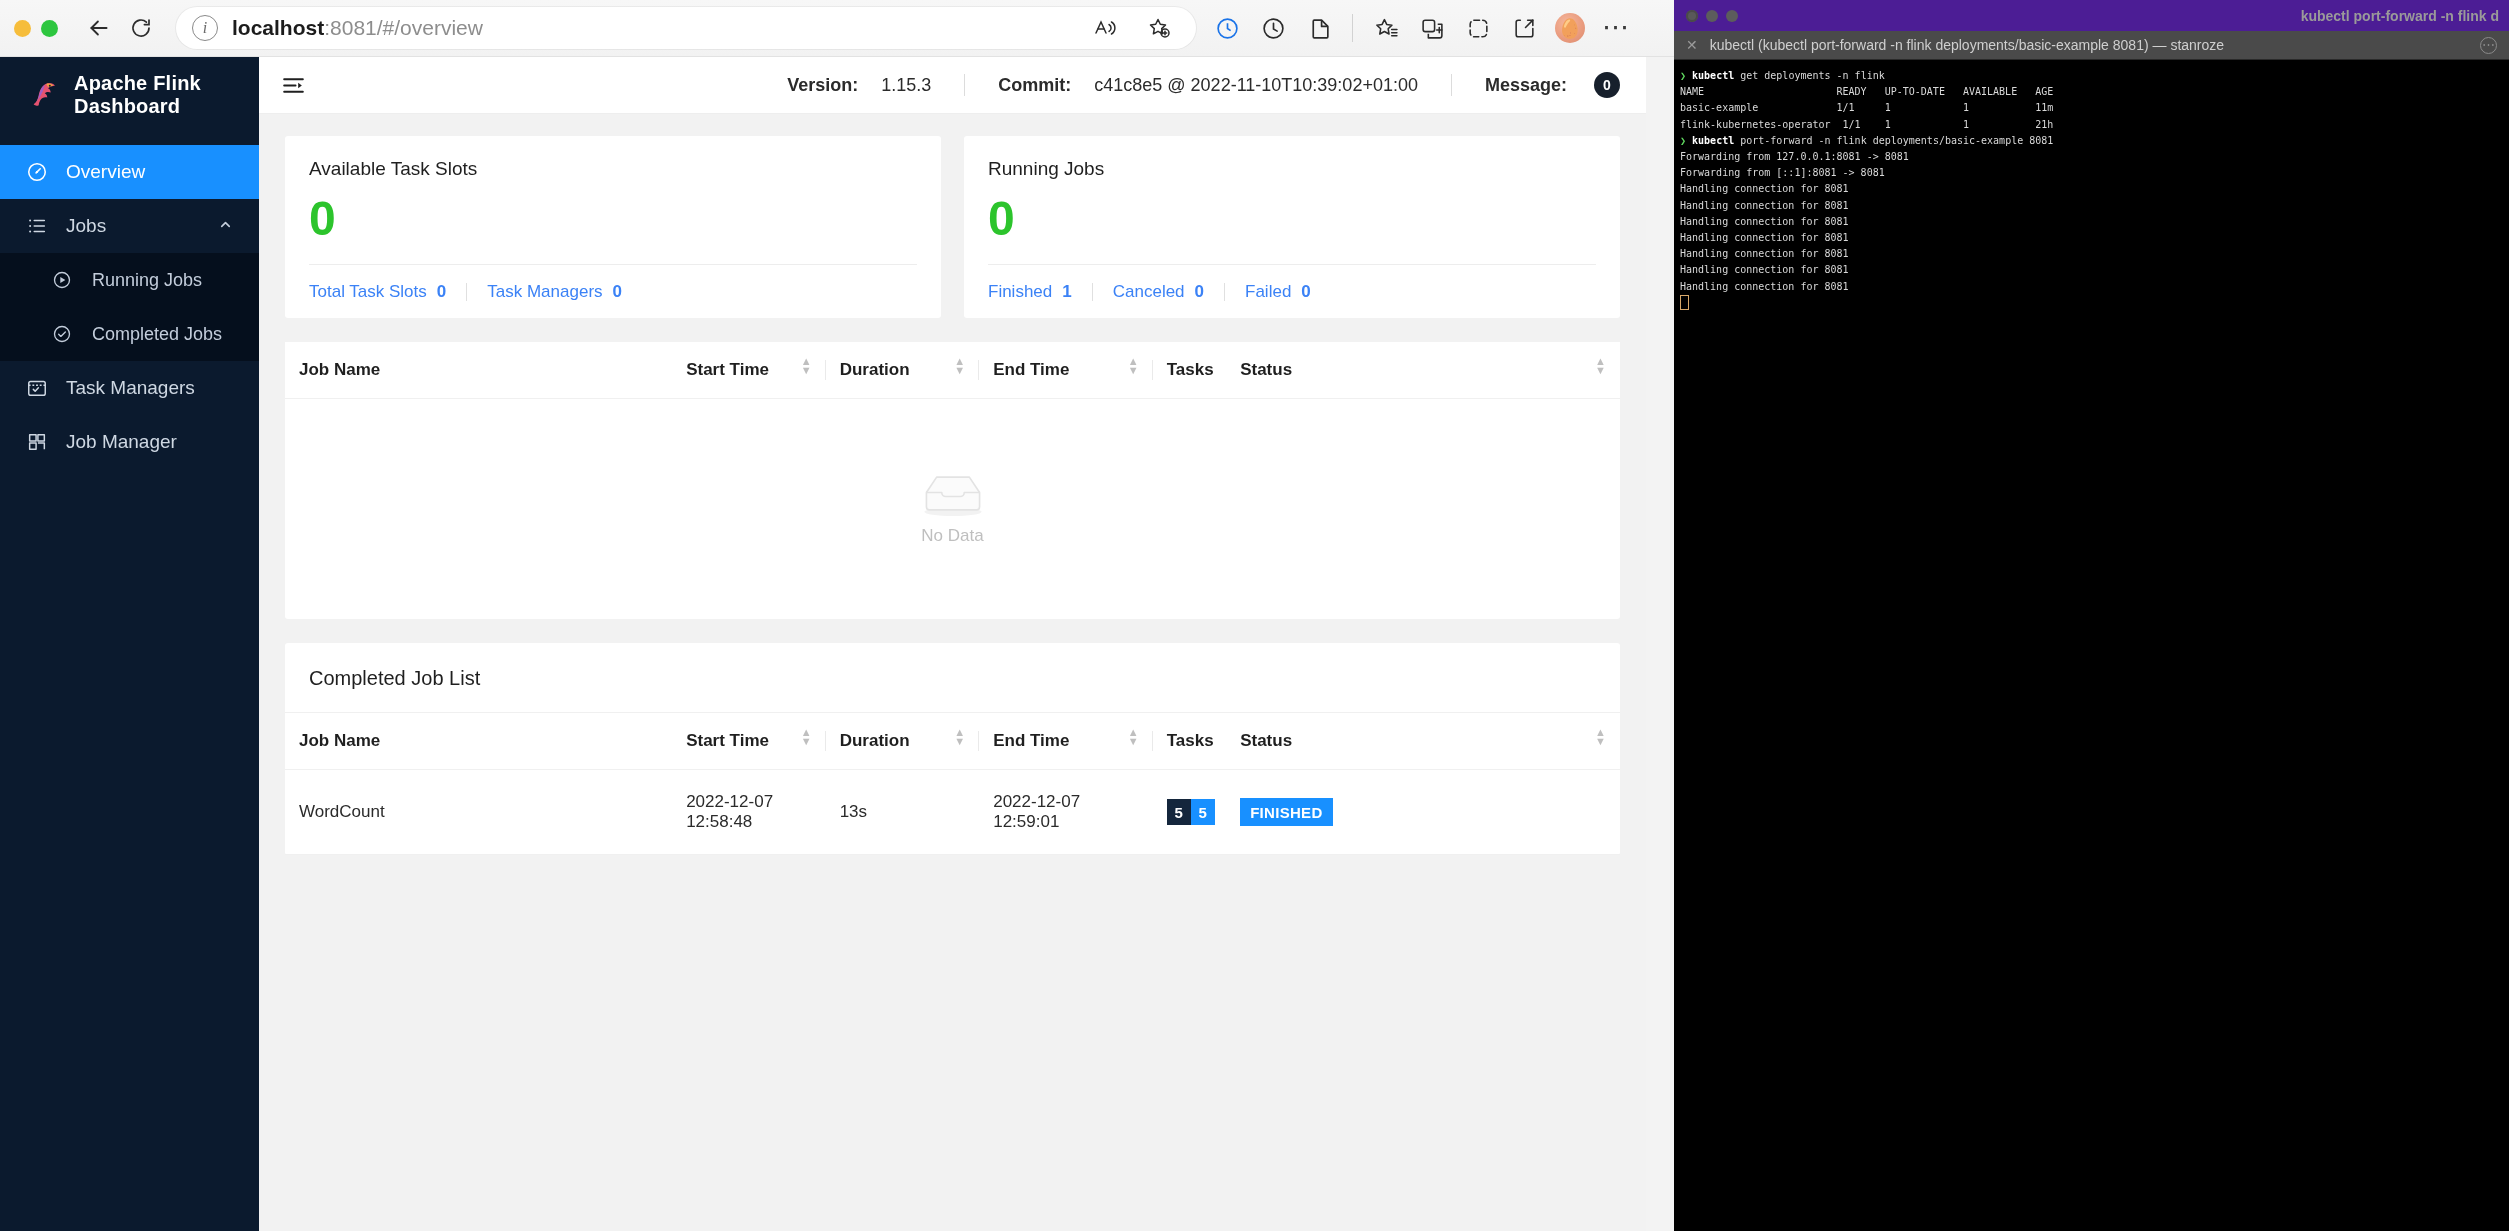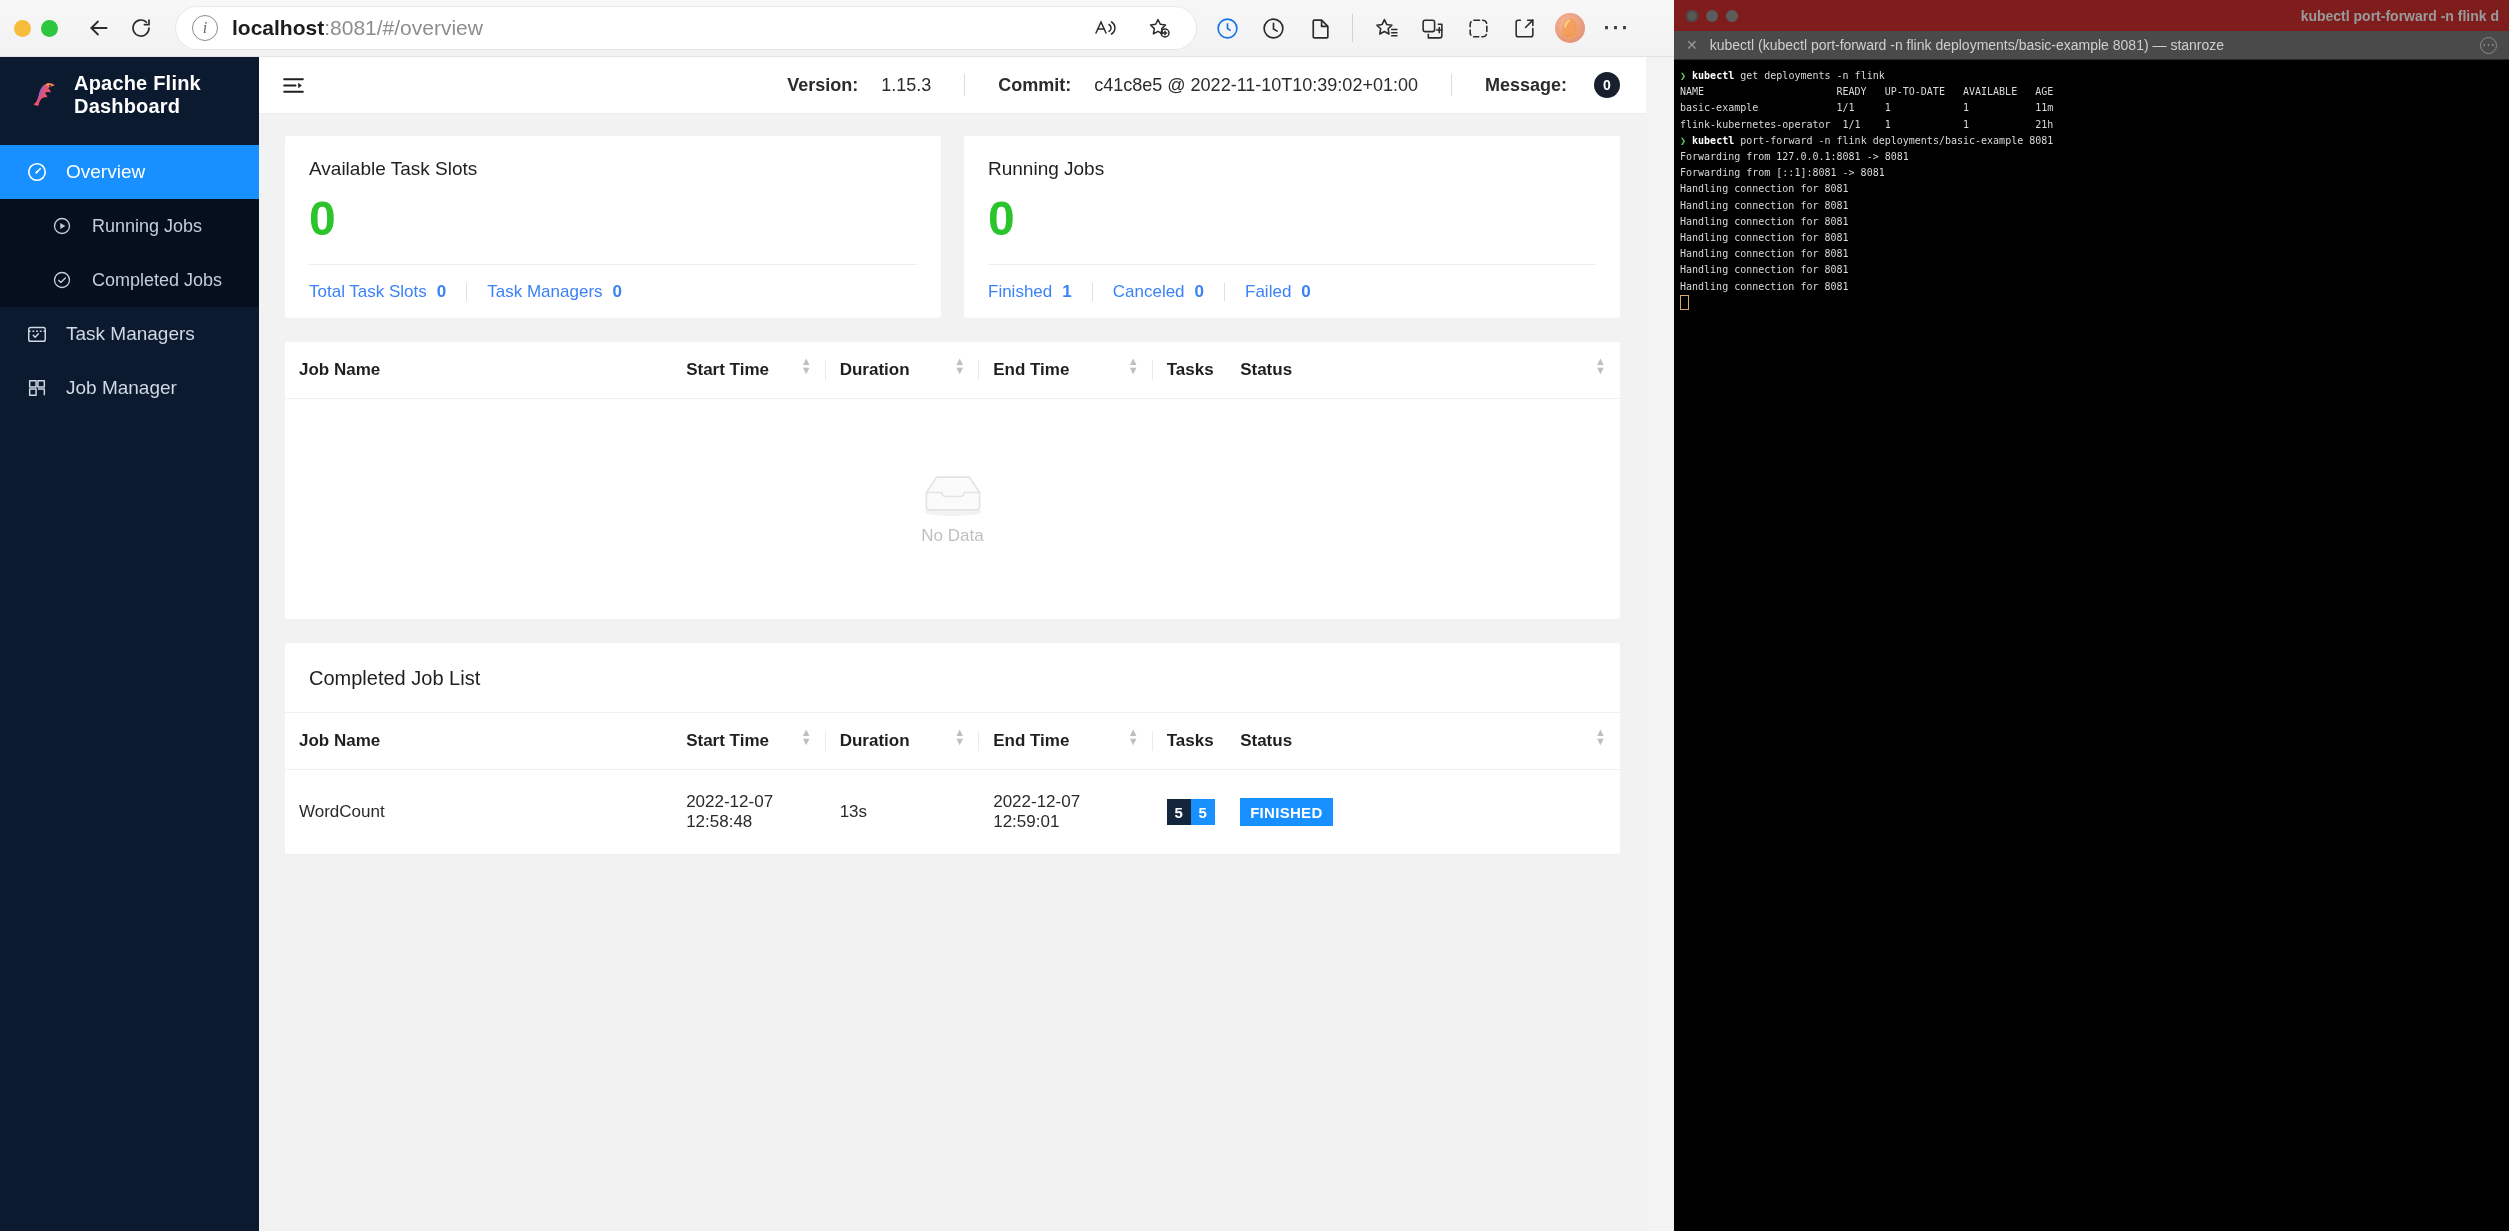--- a/index.html
+++ b/index.html
@@ -143,21 +143,21 @@
 
   .tasks-badges { display: inline-flex; }
   .tb-chip { min-width: 24px; height: 26px; display: inline-flex; align-items: center; justify-content: center; padding: 0 7px; font-size: 15px; font-weight: bold; color: #ffffff; }
   .tb-chip.dark { background: #14263c; }
   .tb-chip.blue { background: #1890ff; }
   .status-chip { display: inline-flex; align-items: center; justify-content: center; height: 28px; padding: 0 10px; background: #1890ff; color: #ffffff; font-size: 15px; font-weight: bold; letter-spacing: .3px; }
 
   
   #term { position: absolute; left: 1674px; top: 0; width: 835px; height: 1231px; background: #000000; }
   .term-title {
-    height: 31px; background: #7f1d1d;
+    height: 31px; background: #4c1d95;
     display: flex; align-items: center; padding: 0 12px;
     position: relative;
   }
   .term-lights { display: flex; gap: 8px; align-items: center; }
   .tl { width: 12px; height: 12px; border-radius: 50%; background: #5c5c5c; }
   .tl.first { background: #595959; box-shadow: inset 0 0 0 2px #4a4a4a; }
   .term-title-text {
     position: absolute; right: 10px; top: 50%; transform: translateY(-50%);
     font-size: 14px; color: #9a9a9a; font-weight: bold; white-space: nowrap;
     font-family: "Liberation Sans", sans-serif;
@@ -303,20 +303,36 @@
             <span class="nav-ic">
               <svg width="22" height="22" viewBox="0 0 24 24" fill="none" stroke="currentColor" stroke-width="1.7" stroke-linecap="round">
                   <circle cx="12" cy="12" r="9"></circle>
                   <path d="M15.5 8.5L11 13"></path>
                   <circle cx="12" cy="12" r="1.2" fill="currentColor" stroke="none"></circle>
                 </svg>
             </span>
             <span>Overview</span>
           </div>
 
+          <div class="nav-item">
+            <span class="nav-ic">
+              <svg width="22" height="22" viewBox="0 0 24 24" fill="none" stroke="currentColor" stroke-width="1.7" stroke-linecap="round">
+                  <path d="M9 6h11M9 12h11M9 18h11"></path>
+                  <circle cx="4.5" cy="6" r="1.1" fill="currentColor" stroke="none"></circle>
+                  <circle cx="4.5" cy="12" r="1.1" fill="currentColor" stroke="none"></circle>
+                  <circle cx="4.5" cy="18" r="1.1" fill="currentColor" stroke="none"></circle>
+                </svg>
+            </span>
+            <span>Jobs</span>
+            <span class="caret">
+              <svg width="15" height="15" viewBox="0 0 24 24" fill="none" stroke="currentColor" stroke-width="2.6" stroke-linecap="round" stroke-linejoin="round">
+                  <path d="M6 15l6-6 6 6"></path>
+                </svg>
+            </span>
+          </div>
 
           <div class="nav-sub-group">
             <div class="nav-sub">
               <span class="nav-ic">
                 <svg width="20" height="20" viewBox="0 0 24 24" fill="none" stroke="currentColor" stroke-width="1.6">
                     <circle cx="12" cy="12" r="9"></circle>
                     <path d="M10 8.5l6 3.5-6 3.5z" fill="currentColor" stroke="none"></path>
                   </svg>
               </span>
               <span>Running Jobs</span>

